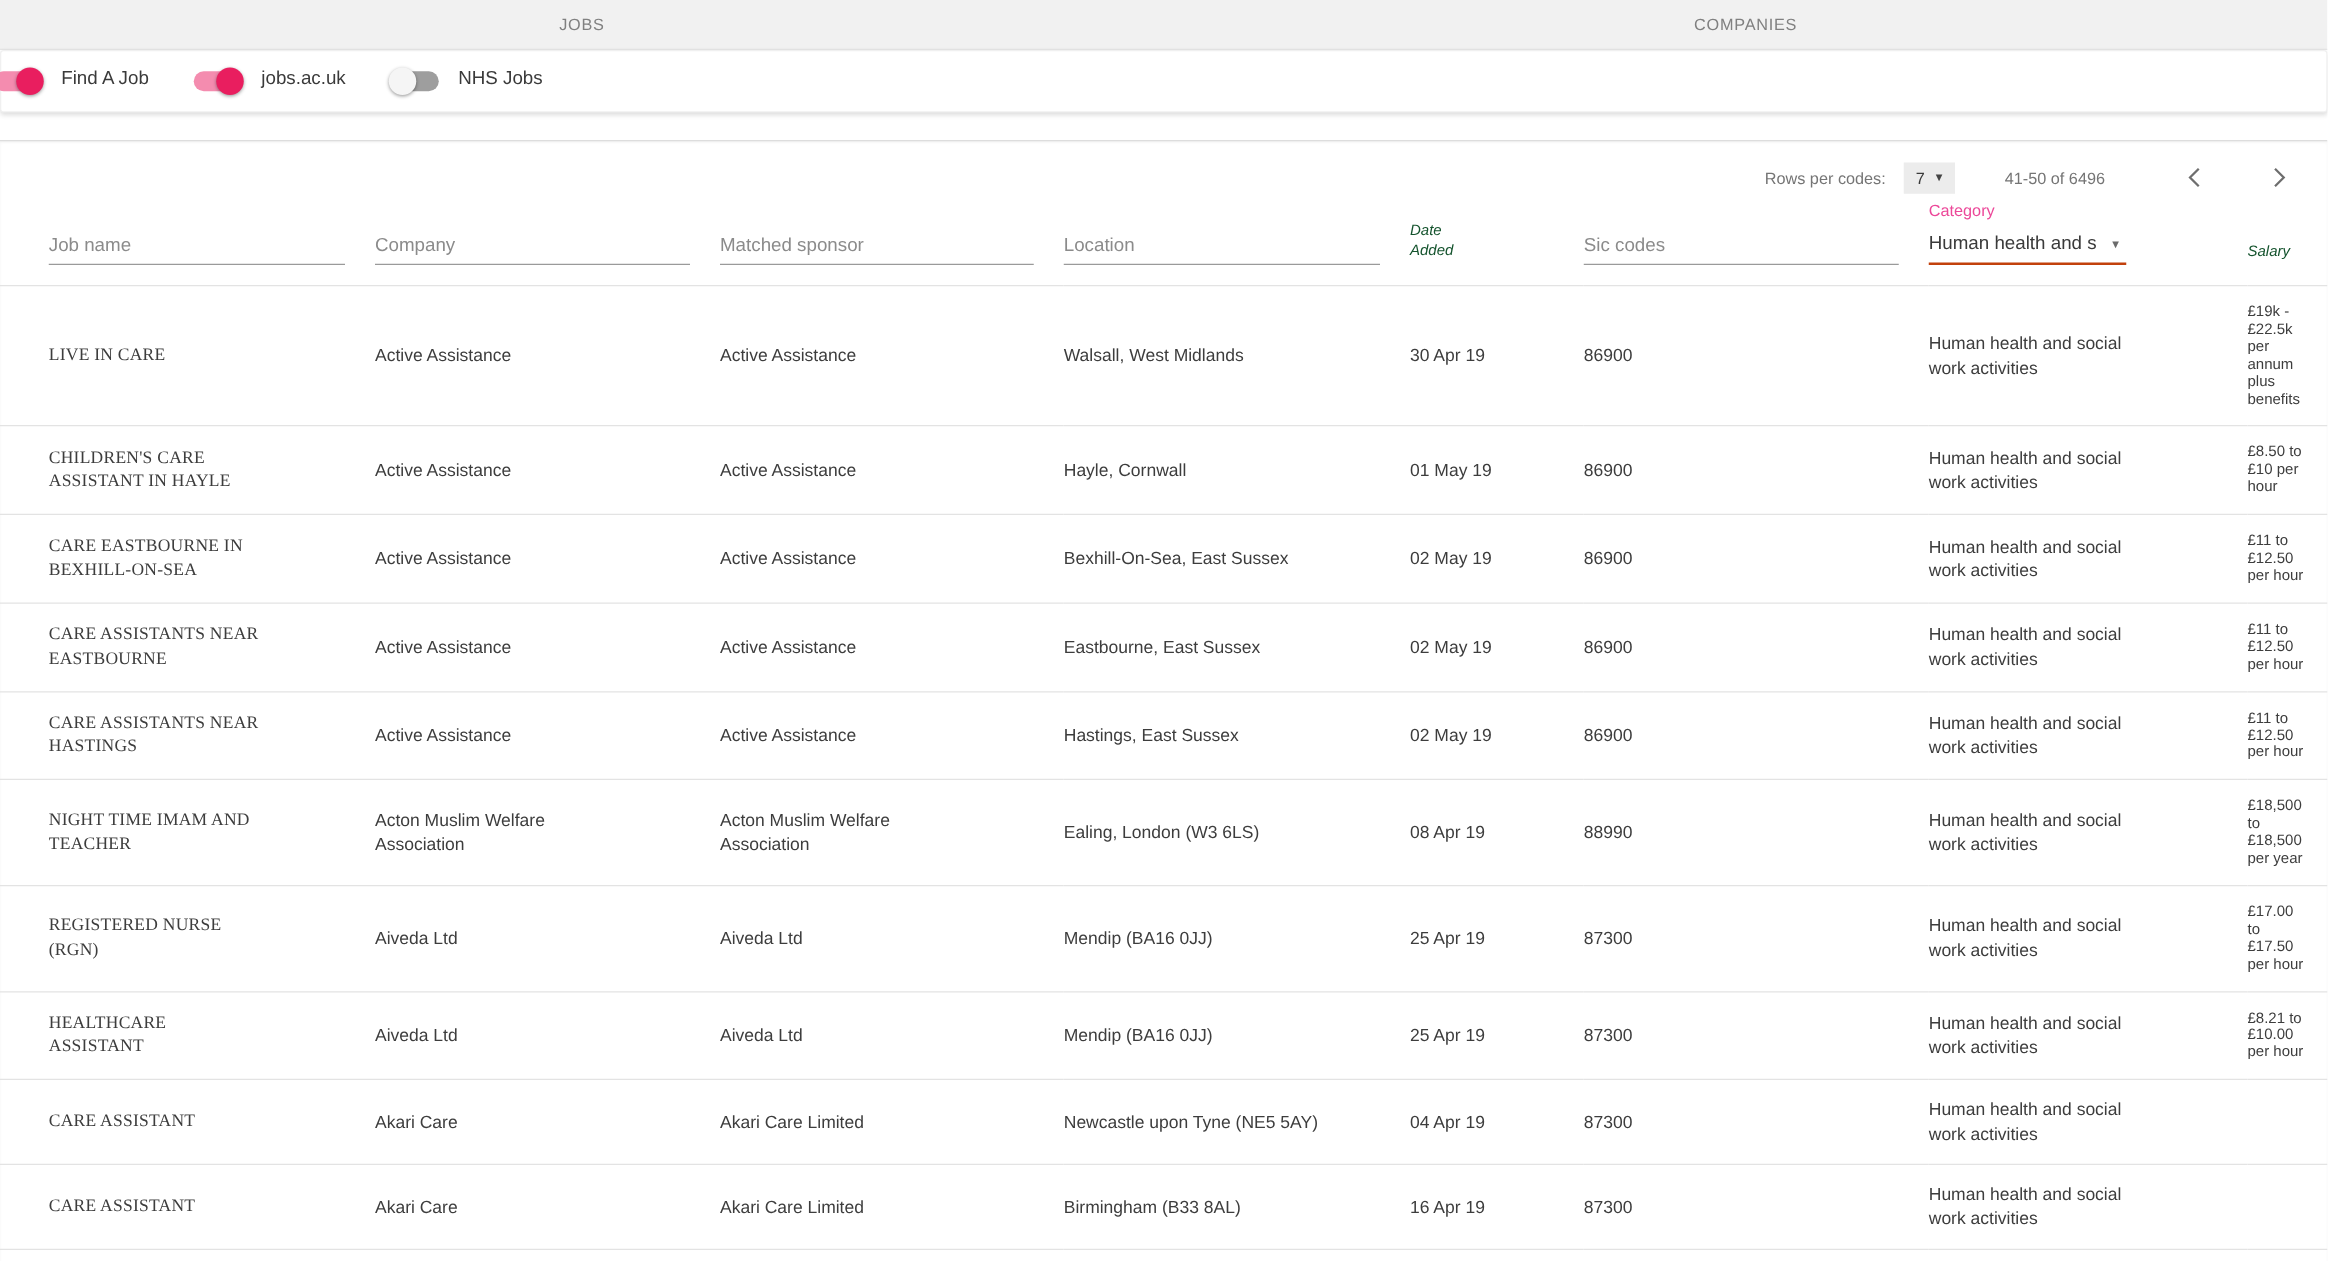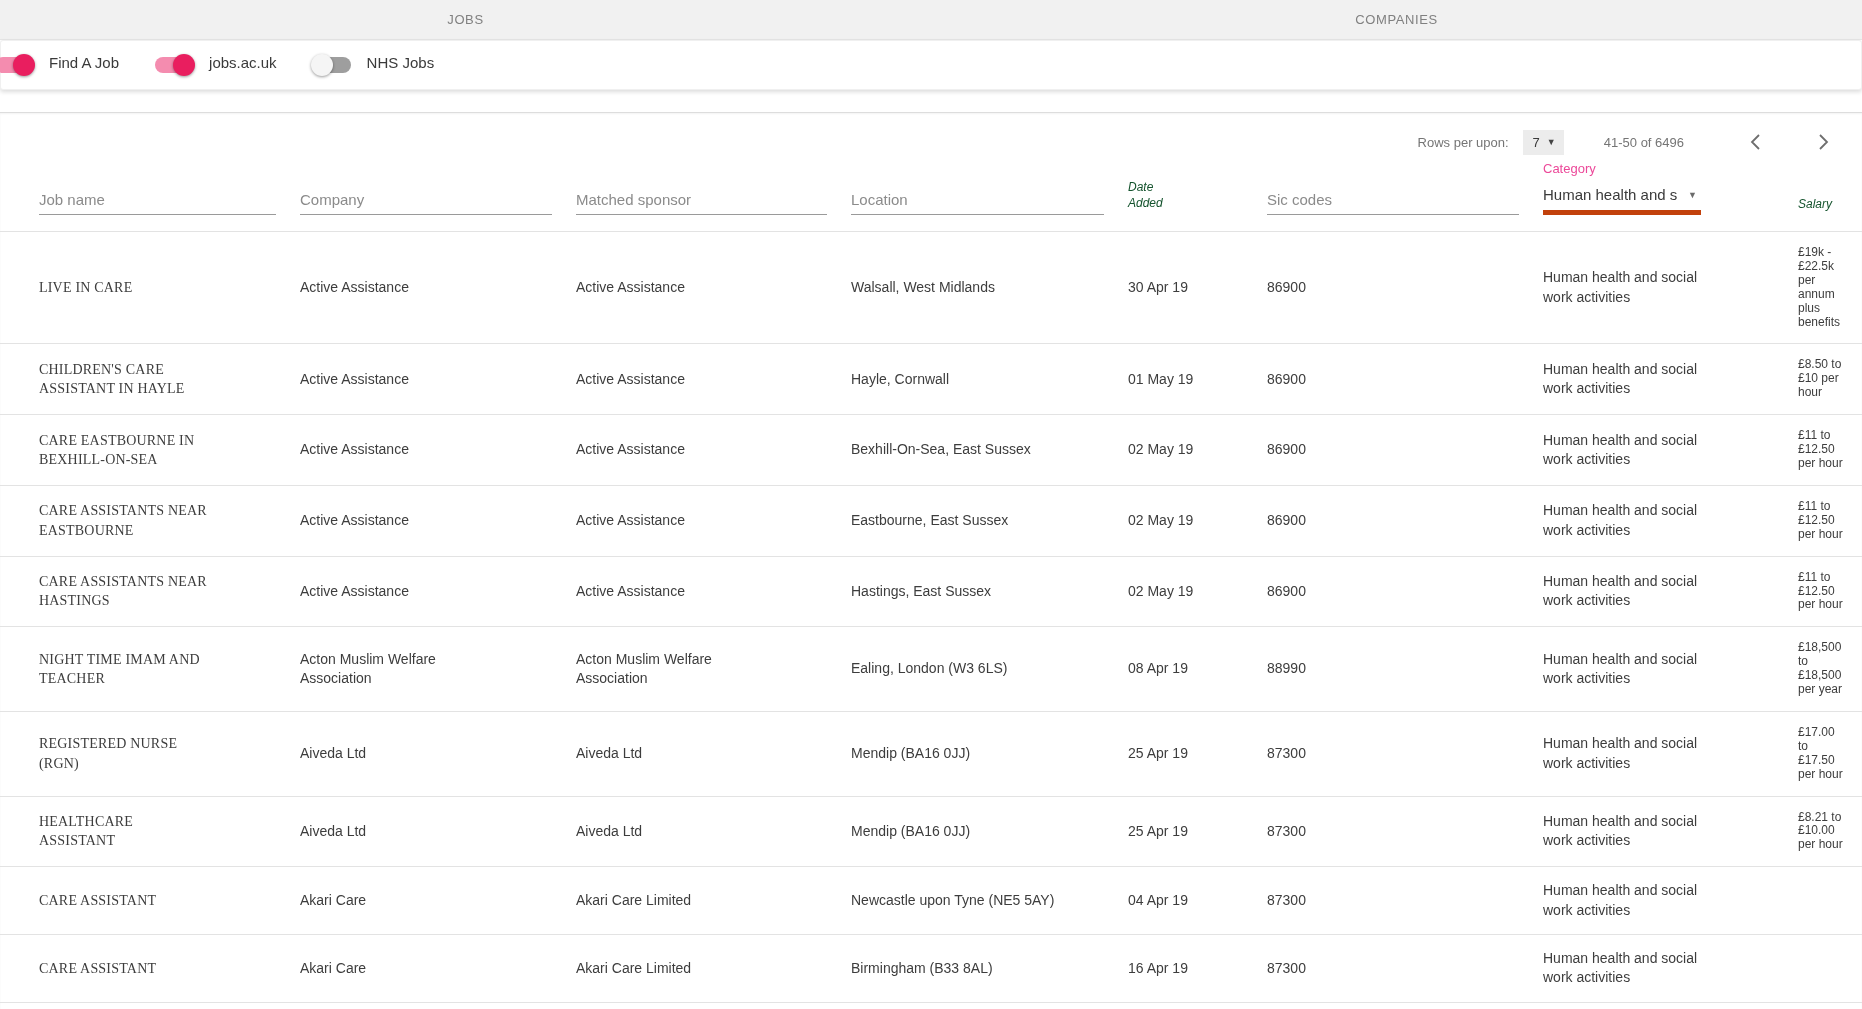--- a/index.html
+++ b/index.html
@@ -133,21 +133,21 @@
     background: transparent;
   }
   .filter-input::placeholder { color: #8b8b8b; opacity: 1; }
 
   .plain-head { font-size: 12px; color: #14532d; padding-bottom: 4px; font-style: italic; }
   .plain-head.narrow { width: 44px; line-height: 1.35; }
 
   .cat-label { font-size: 13px; color: #ec4899; margin-bottom: 8px; }
   .cat-select {
     display: flex; align-items: center; justify-content: space-between;
-    border-bottom: 5px solid #c2410c;
+    border-bottom: 2px solid #c2410c;
     padding: 2px 4px 7px 0;
     width: 158px;
     cursor: pointer;
     text-align: right;
   }
   .cat-select .value {
     font-size: 15px; color: #3a3a3a;
     white-space: nowrap; overflow: hidden;
   }
   .cat-select .caret { font-size: 9px; color: #6b6b6b; margin-left: 8px; }
@@ -201,21 +201,21 @@
       <span class="track"></span>
       <span class="knob"></span>
     </span>
     <span class="toggle-label">NHS Jobs</span>
   </div>
 </div>
 
 <div class="table-card">
 
   <div class="pagination top">
-    <span class="rpp-label">Rows per upon:</span>
+    <span class="rpp-label">Rows per codes:</span>
     <span class="rpp-select">
       <span>7</span>
       <span class="caret">▼</span>
     </span>
     <span class="range-label">41-50 of 6496</span>
     <span class="chev">
       <svg width="11" height="16" viewBox="0 0 11 16">
           <polyline points="9,1 2,8 9,15" fill="none" stroke="#6e6e6e" stroke-width="1.8"></polyline>
         </svg>
     </span>

